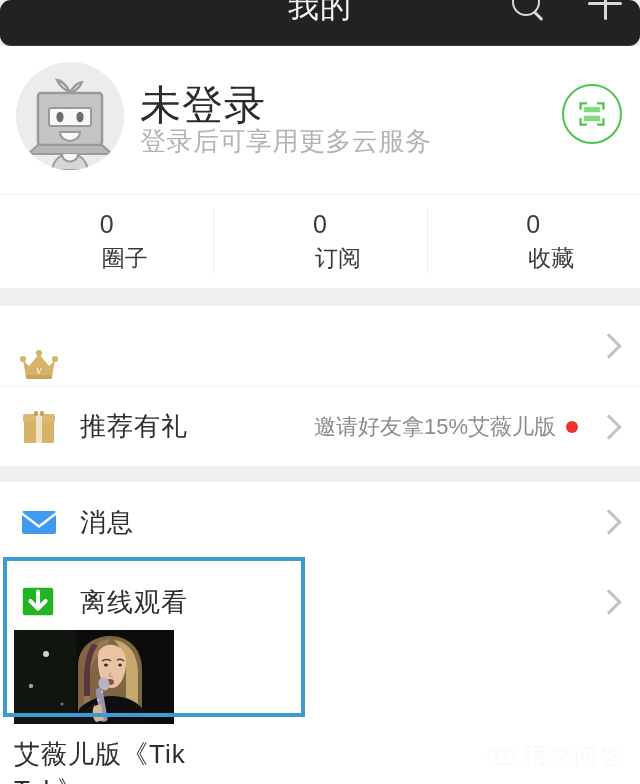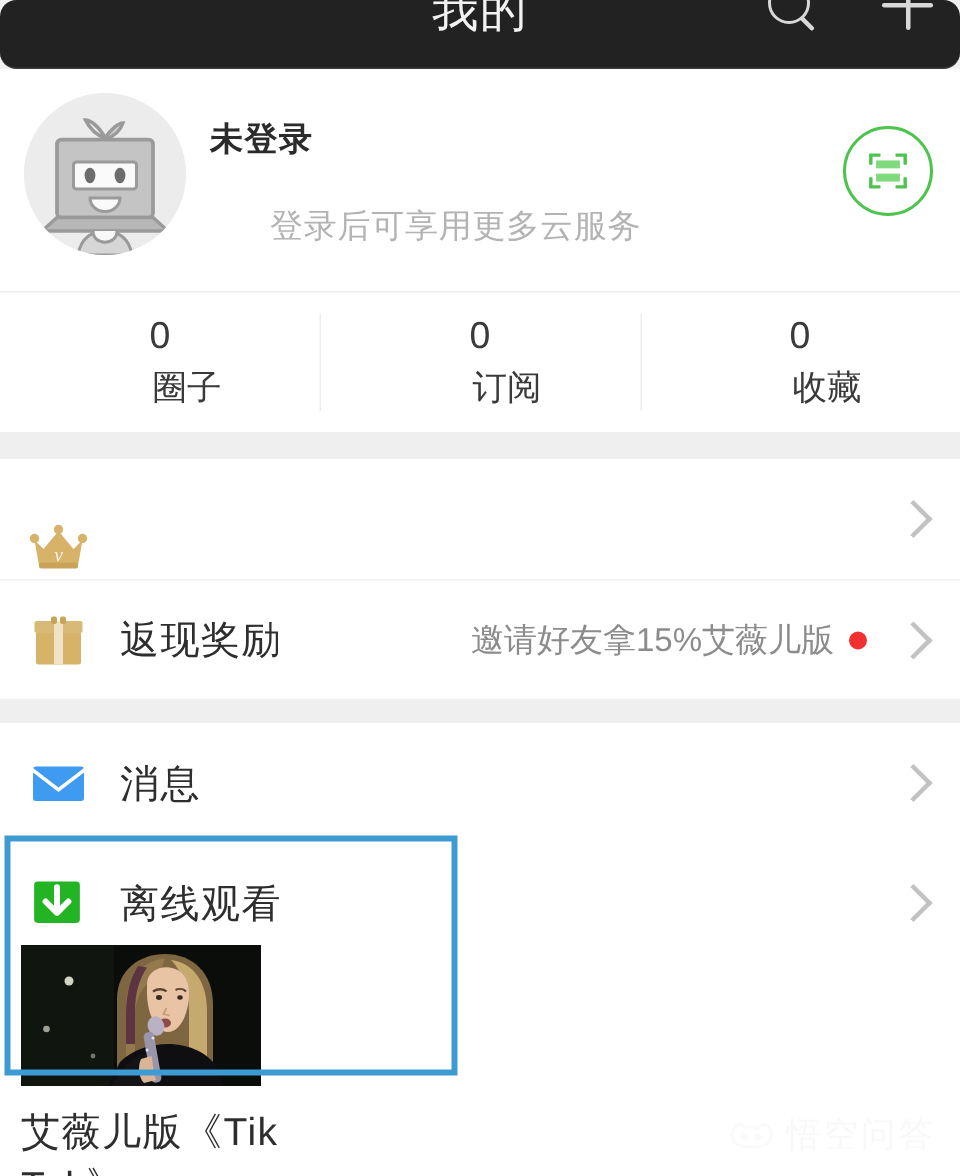--- a/index.html
+++ b/index.html
@@ -47,25 +47,25 @@
   .profile{
     position:absolute; left:0; top:46px; width:640px; height:148px;
     background:#ffffff;
   }
   .avatar{
     position:absolute; left:16px; top:16px; width:108px; height:108px;
     border-radius:50%; background:#ececec; overflow:hidden;
   }
   .profile-name{
     position:absolute; left:140px; top:32px;
-    font-size:22px; color:#2b2b2b; letter-spacing:1px;font-weight:bold;
+    font-size:41px; color:#2b2b2b; letter-spacing:1px;
   }
   .profile-sub{
-    position:absolute; left:140px; top:90px;
-    font-size:22px; color:#b3b3b3; letter-spacing:0.5px;margin-left:40px;
+    position:absolute; left:140px; top:78px;
+    font-size:26px; color:#b3b3b3; letter-spacing:0.5px;
   }
   .scan-btn{
     position:absolute; right:18px; top:38px; width:60px; height:60px;
     border:2px solid #4ec44e; border-radius:50%;
     display:flex; align-items:center; justify-content:center;
   }
 
   
   .stats{
     position:absolute; left:0; top:194px; width:640px; height:94px;
@@ -222,21 +222,21 @@
     <div class="row">
       <div class="row-icon">
         <svg viewBox="0 0 42 42" width="42" height="42">
           <rect x="6" y="15" width="30" height="22" rx="1.5" fill="#d7b36a"></rect>
           <rect x="5" y="8" width="32" height="8" rx="1.5" fill="#d9b977"></rect>
           <rect x="18" y="8" width="6" height="29" fill="#f0e2c4"></rect>
           <rect x="16" y="5" width="4" height="5" rx="1.5" fill="#c9a358"></rect>
           <rect x="22" y="5" width="4" height="5" rx="1.5" fill="#c9a358"></rect>
         </svg>
       </div>
-      <div class="row-label">返现奖励</div>
+      <div class="row-label">推荐有礼</div>
       <div class="row-right">
         <span>邀请好友拿15%艾薇儿版</span>
         <span class="red-dot"></span>
       </div>
       <div class="chev"></div>
     </div>
   </div>
 
   <div class="gap" style="top:466px;height:16px;"></div>
 

